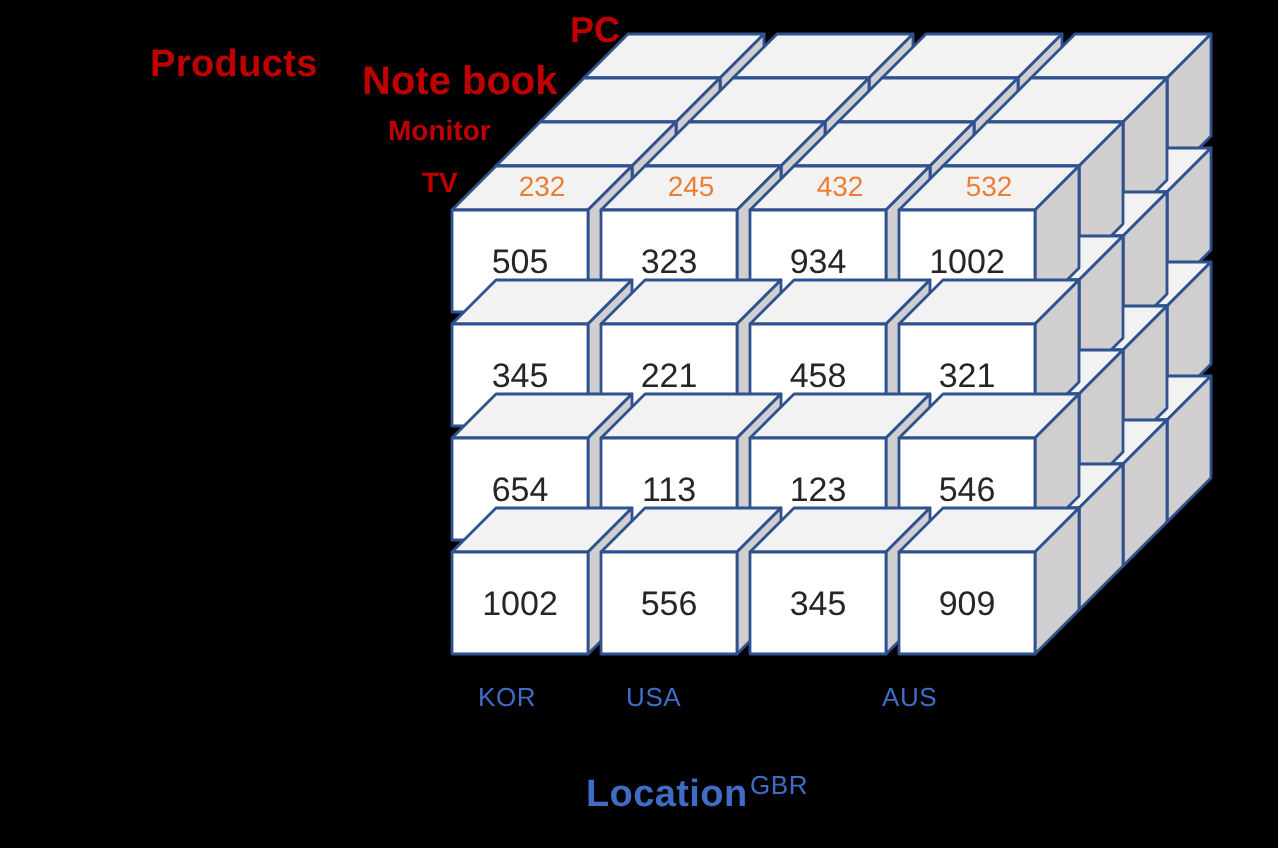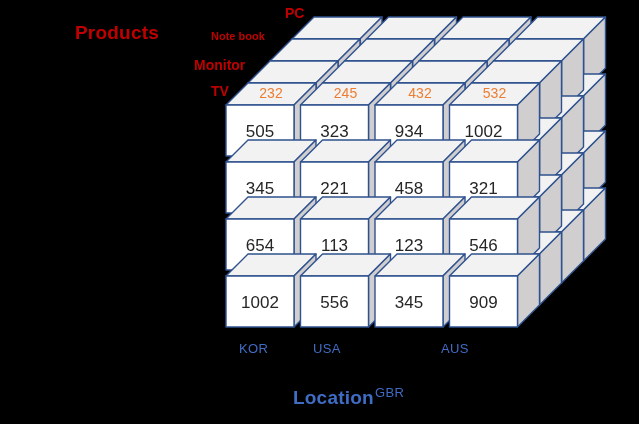--- a/index.html
+++ b/index.html
@@ -10,22 +10,22 @@
   #stage{position:absolute;left:0;top:0;width:639px;height:424px;background:#000;}
   svg{position:absolute;left:0;top:0;width:639px;height:424px;display:block;}
 
   .lbl{position:absolute;white-space:nowrap;font-weight:bold;line-height:1;}
   .lbl-red{color:#C00000;}
   .lbl-blue{color:#3F6CC4;}
 
   #products-title{left:75px;top:23px;font-size:19px;letter-spacing:.2px;}
   #loc-title{left:293px;top:388px;font-size:19px;letter-spacing:.2px;}
 
-  #row-pc{left:285px;top:6px;font-size:14px;}
-  #row-nb{left:211px;top:31px;font-size:11px;}
+  #row-pc{left:285px;top:6px;font-size:18px;}
+  #row-nb{left:181px;top:31px;font-size:20px;}
   #row-mon{left:194px;top:58px;font-size:14px;}
   #row-tv{left:211px;top:84px;font-size:14px;}
 
   .collbl{position:absolute;top:341px;font-size:13px;font-weight:normal;color:#3F6CC4;letter-spacing:.3px;}
   #col-kor{left:239px;}
   #col-usa{left:313px;}
   #col-gbr{left:375px;margin-top:44px;}
   #col-aus{left:441px;text-align:right;}
 </style>
 </head>

